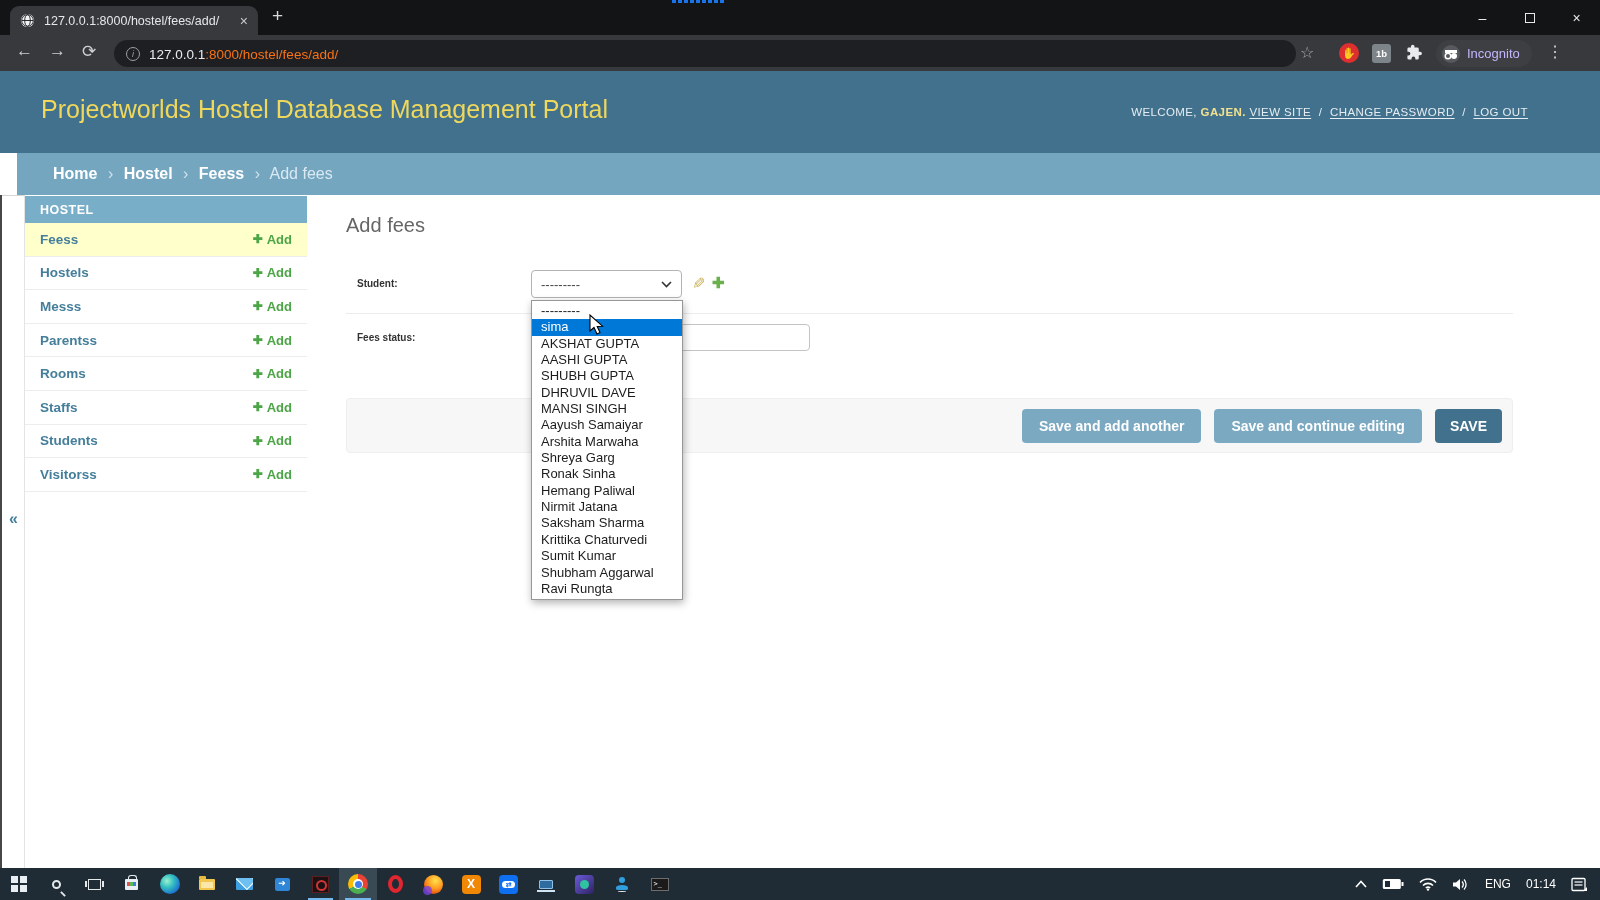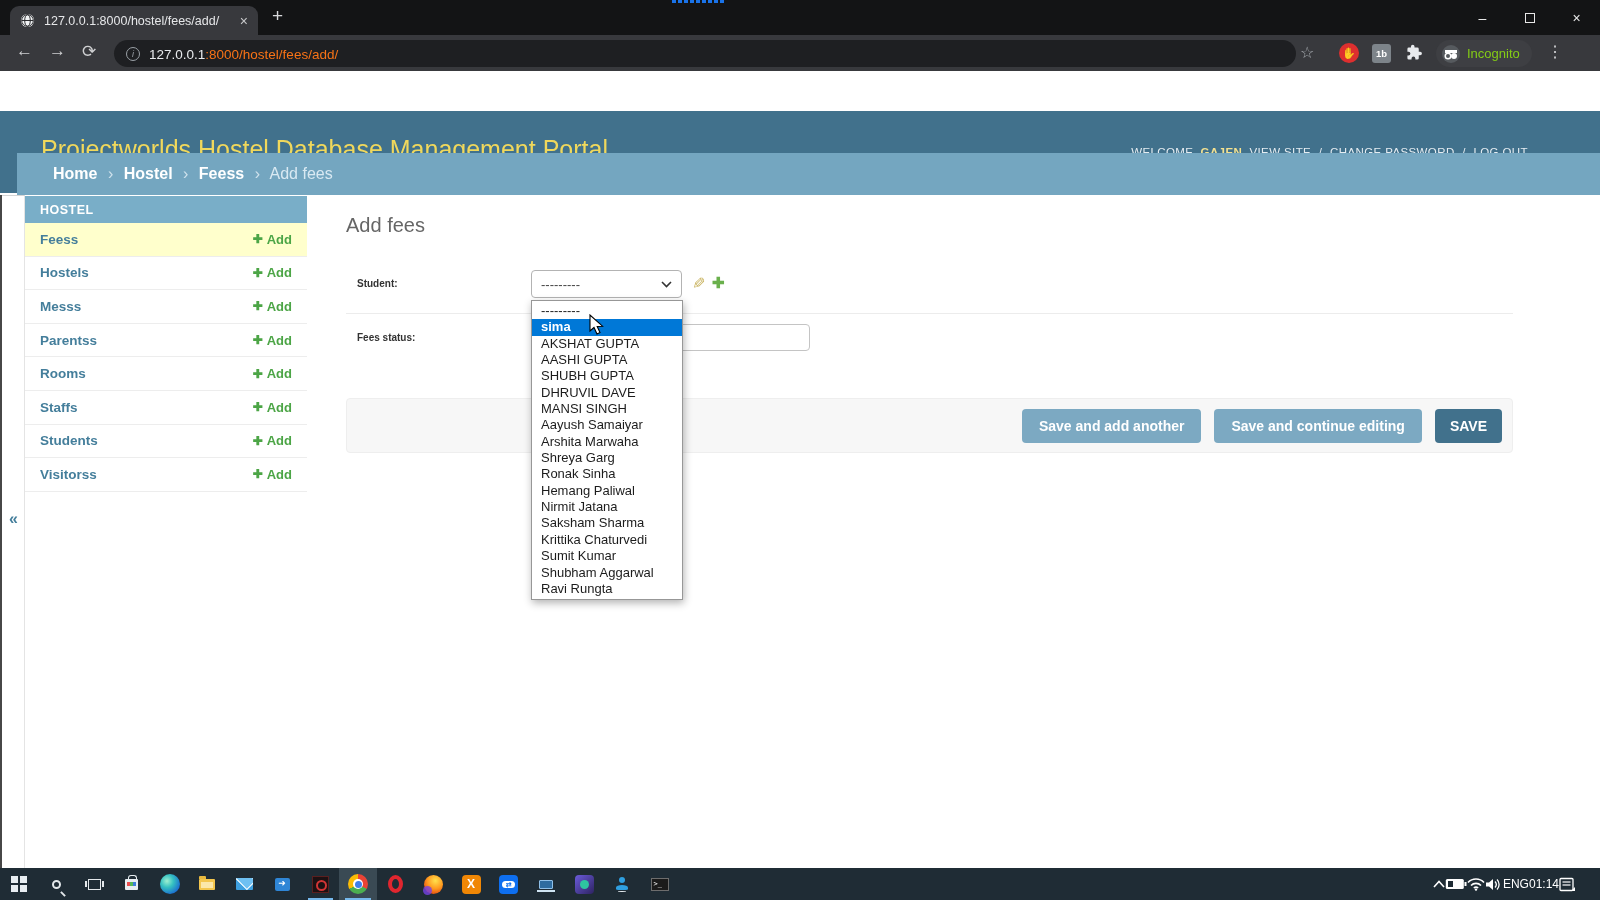--- a/index.html
+++ b/index.html
@@ -33,27 +33,27 @@
     background:#dd2f2f; display:flex; align-items:center; justify-content:center; color:#fff; font-size:11px; }
   .ext-1b { position:absolute; left:1372px; top:44px; width:19px; height:19px; border-radius:3px;
     background:#7d848a; color:#fff; font-size:9.5px; font-weight:bold; display:flex; align-items:center; justify-content:center; }
   .ext-puzzle { position:absolute; left:1406px; top:44px; }
   .incog-pill { position:absolute; left:1436px; top:40px; height:27px; padding:0 12px 0 6px; background:#3e3f43;
     border-radius:14px; display:flex; align-items:center; gap:7px; }
   .incog-glyph { width:18px; height:18px; border-radius:50%; background:#565a5e; position:relative; overflow:hidden; }
   .incog-glyph::before { content:""; position:absolute; left:3px; top:5px; width:12px; height:3px; background:#fff; }
   .incog-glyph::after { content:""; position:absolute; left:4px; top:9px; width:4px; height:4px; border-radius:50%;
     background:transparent; box-shadow:0 0 0 1.5px #fff, 6px 0 0 -0.5px transparent, 6px 0 0 1px #fff; }
-  .incog-label { color:#84cc16; font-size:13px; }
+  .incog-label { color:#c4b5fd; font-size:13px; }
   .dots3 { position:absolute; left:1547px; top:42px; color:#d4d5d7; font-size:16px; letter-spacing:0; }
 
   
-  .site-header { position:absolute; top:71px; left:0; width:1600px; height:82px; background:#41718c;margin-top:40px; }
+  .site-header { position:absolute; top:71px; left:0; width:1600px; height:82px; background:#41718c; }
   .site-title { position:absolute; left:41px; top:24px; font-size:25px; font-weight:400; color:#f0d85c; }
-  .user-tools { position:absolute; right:72px; top:35px; font-size:11.5px; color:#e6edf2; letter-spacing:0.4px;text-decoration:underline; }
+  .user-tools { position:absolute; right:72px; top:35px; font-size:11.5px; color:#e6edf2; letter-spacing:0.4px; }
   .user-tools .uname { font-weight:bold; color:#f3e190; }
   .user-tools a-like, .ut-link { color:#e6edf2; text-decoration:underline; text-underline-offset:2px; }
   .ut-sep { margin:0 4px; }
 
   
   .breadcrumbs { position:absolute; top:153px; left:17px; width:1600px; height:42px; background:#74a6c0;
     font-size:16px; line-height:42px; padding-left:36px; color:#fff; }
   .bc-link { font-weight:bold; color:#fff; }
   .bc-sep { color:#cfe2ec; margin:0 6px; }
   .bc-current { color:#d9e9f2; }
@@ -92,21 +92,21 @@
     border:1px solid #eee; border-radius:4px; display:flex; align-items:center; justify-content:flex-end;
     gap:13px; padding-right:10px; }
   .btn { height:34px; border:none; border-radius:4px; background:#7ca9c2; color:#fff; font-weight:bold;
     font-size:14px; padding:0 17px; font-family:"Liberation Sans",sans-serif; cursor:pointer; }
   .btn.default { background:#41718c; padding:0 15px; }
 
   
   .dropdown { position:absolute; left:531px; top:105px; width:152px; background:#fff;
     border:1px solid #979797; box-shadow:1px 3px 8px rgba(0,0,0,0.3); z-index:50; padding:2px 0; }
   .dd-opt { height:16.35px; line-height:16.35px; font-size:13px; padding:0 9px; color:#1c1c1c; white-space:nowrap; }
-  .dd-opt.selected { background:#0078d7; color:#fff;font-weight:bold; }
+  .dd-opt.selected { background:#0078d7; color:#fff; }
 
   .cursor { position:absolute; left:589px; top:119px; z-index:60; }
 
   
   .taskbar { position:absolute; left:0; bottom:0; width:1600px; height:32px; background:#1f2c35;
     display:flex; align-items:center; }
   .tb-cell { width:37.7px; height:32px; display:flex; align-items:center; justify-content:center; position:relative; }
   .tb-cell.active { background:#3a4a54; }
   .run-bar { position:absolute; bottom:0; left:6px; right:6px; height:2px; background:#76b9ed; }
   .win-logo { display:grid; grid-template-columns:7px 7px; grid-template-rows:7px 7px; gap:1.5px; }
@@ -154,21 +154,21 @@
   .laptop::after { content:""; position:absolute; left:-3px; top:9px; width:18px; height:2px; background:#cfe4f2; }
   .camtasia { width:19px; height:19px; border-radius:4px; background:linear-gradient(135deg,#6b5bdb,#2e2361);
     display:flex; align-items:center; justify-content:center; }
   .camtasia span { width:9px; height:9px; border-radius:50%; background:#2ec4a0; }
   .voicefig { position:relative; width:14px; height:16px; }
   .voicefig::before { content:""; position:absolute; left:4px; top:1px; width:6px; height:6px; border-radius:50%; background:#2f9fe0; }
   .voicefig::after { content:""; position:absolute; left:1px; top:9px; width:12px; height:5px;
     border-radius:50% 50% 20% 20%; background:#2f9fe0; box-shadow:0 4px 0 -2px #e8eef2; }
   .term { width:18px; height:13px; background:#1b1b1b; border:1px solid #6d6d6d; color:#fff; font-size:7px;
     line-height:11px; padding-left:2px; font-family:"DejaVu Sans Mono",monospace; }
-  .tray { margin-left:auto; display:flex; align-items:center; padding-right:24px; color:#fff; }
+  .tray { margin-left:auto; display:flex; align-items:center; gap:15px; padding-right:12px; color:#fff; }
   .tray-txt { font-size:12px; color:#fff; }
 </style>
 </head>
 <body>
 
 <div id="screen">
 
   <div class="tabbar">
     <div class="artifact-line"></div>
     <div class="tab">

